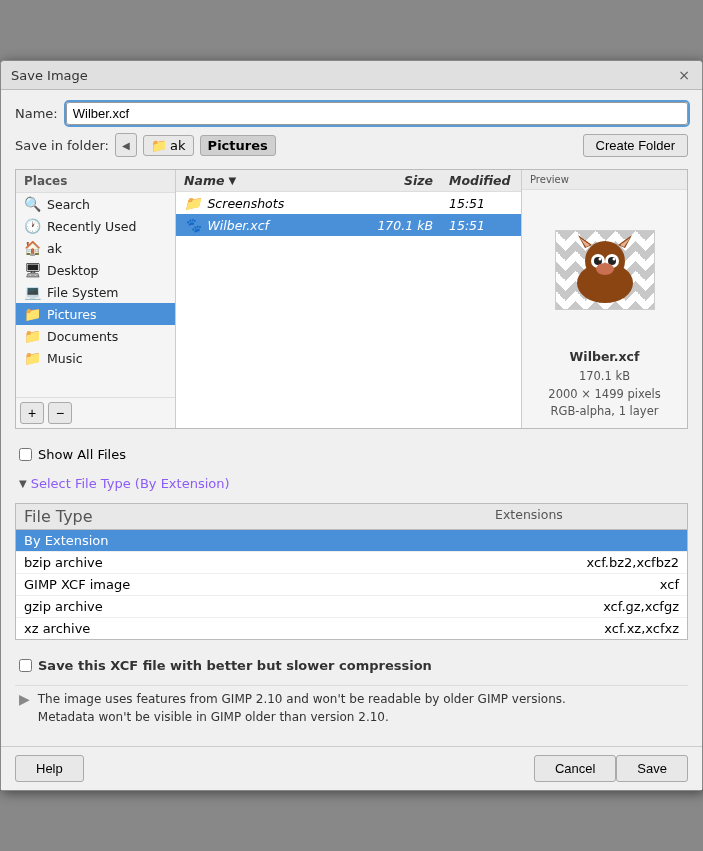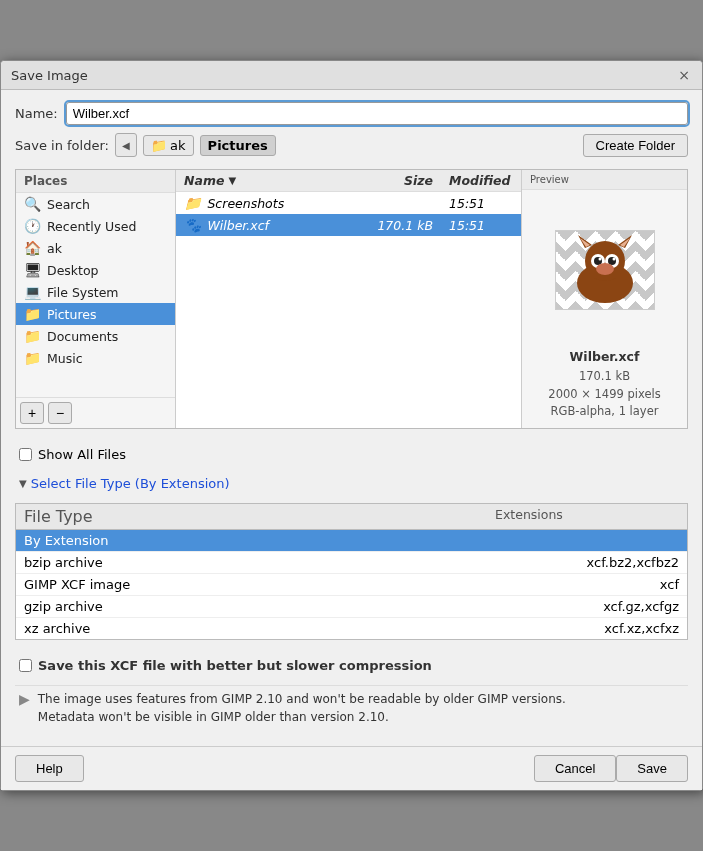--- a/index.html
+++ b/index.html
@@ -316,21 +316,21 @@
       gap: 4px;
       padding: 4px 4px 2px;
       cursor: pointer;
     }
     .collapse-icon {
       font-size: 10px;
       color: #555;
     }
     .collapse-label {
       font-size: 13px;
-      color: #1d4ed8;
+      color: #8b5cf6;
     }
     .file-type-table {
       border: 1px solid #bbb;
       margin: 2px 0;
       background: white;
     }
     .file-type-header {
       display: flex;
       background: #e8e8e8;
       border-bottom: 1px solid #bbb;

